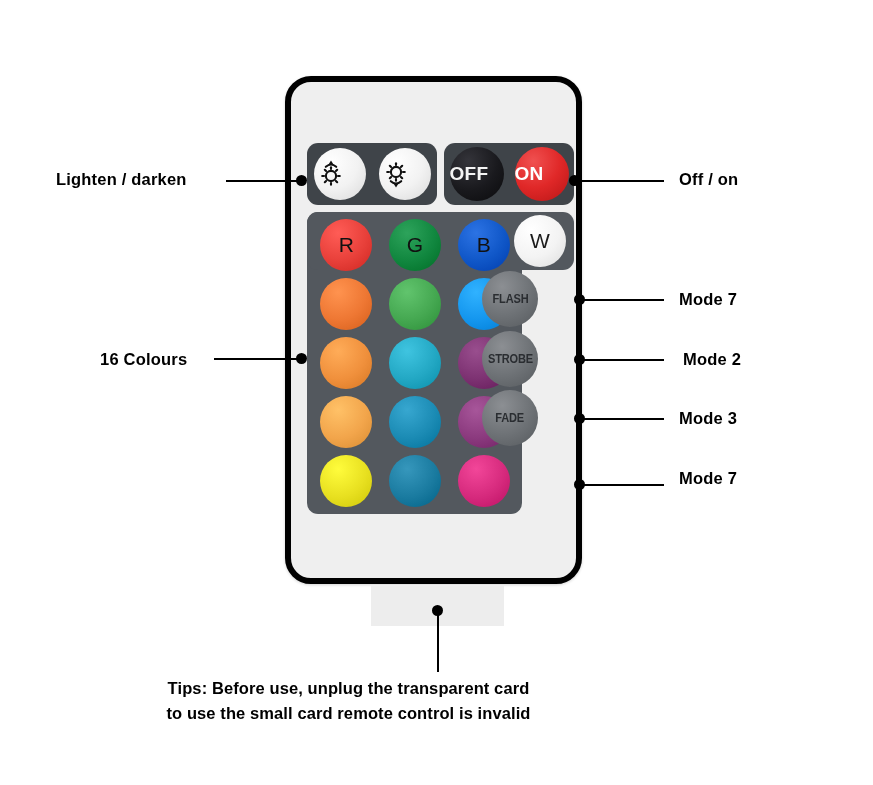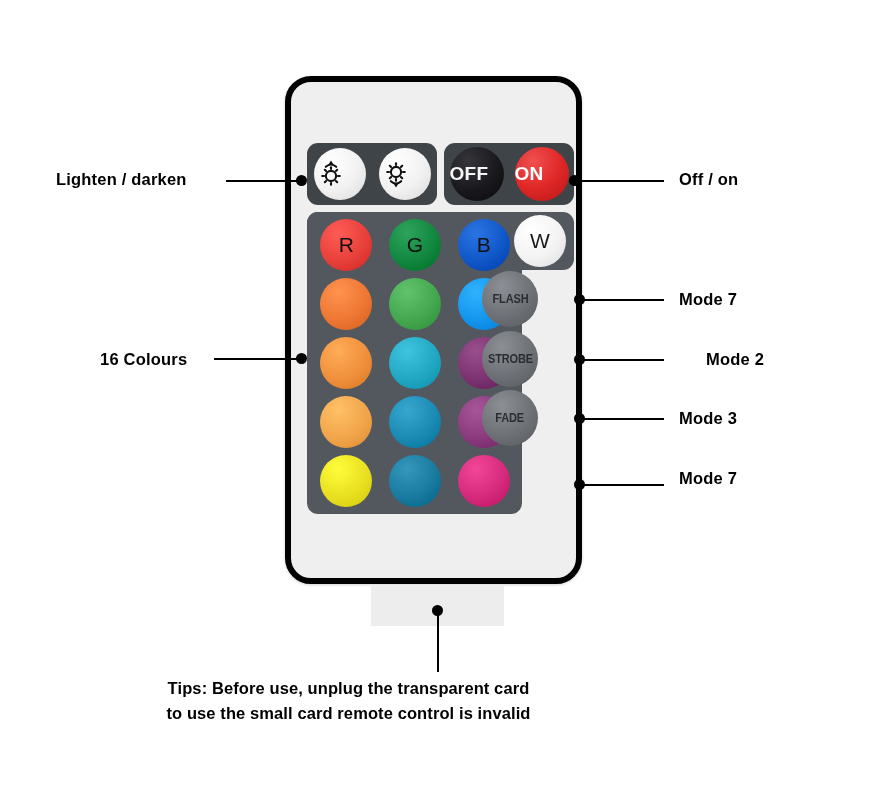--- a/index.html
+++ b/index.html
@@ -190,21 +190,21 @@
     font-size: 16.5px;
     font-weight: bold;
     color: #000000;
     white-space: nowrap;
     letter-spacing: 0.2px;
   }
   .lbl-lighten { left: 56px;  top: 170px; }
   .lbl-colours { left: 100px; top: 350px; }
   .lbl-offon   { left: 679px; top: 170px; }
   .lbl-mode1   { left: 679px; top: 290px; }
-  .lbl-mode2   { left: 706px; top: 350px; }
+  .lbl-mode2   { left: 683px; top: 350px; }
   .lbl-mode3   { left: 679px; top: 409px; }
   .lbl-mode4   { left: 679px; top: 469px; }
 
   .leader {
     position: absolute;
     height: 2px;
     background: #000000;
   }
   .dot {
     position: absolute;

